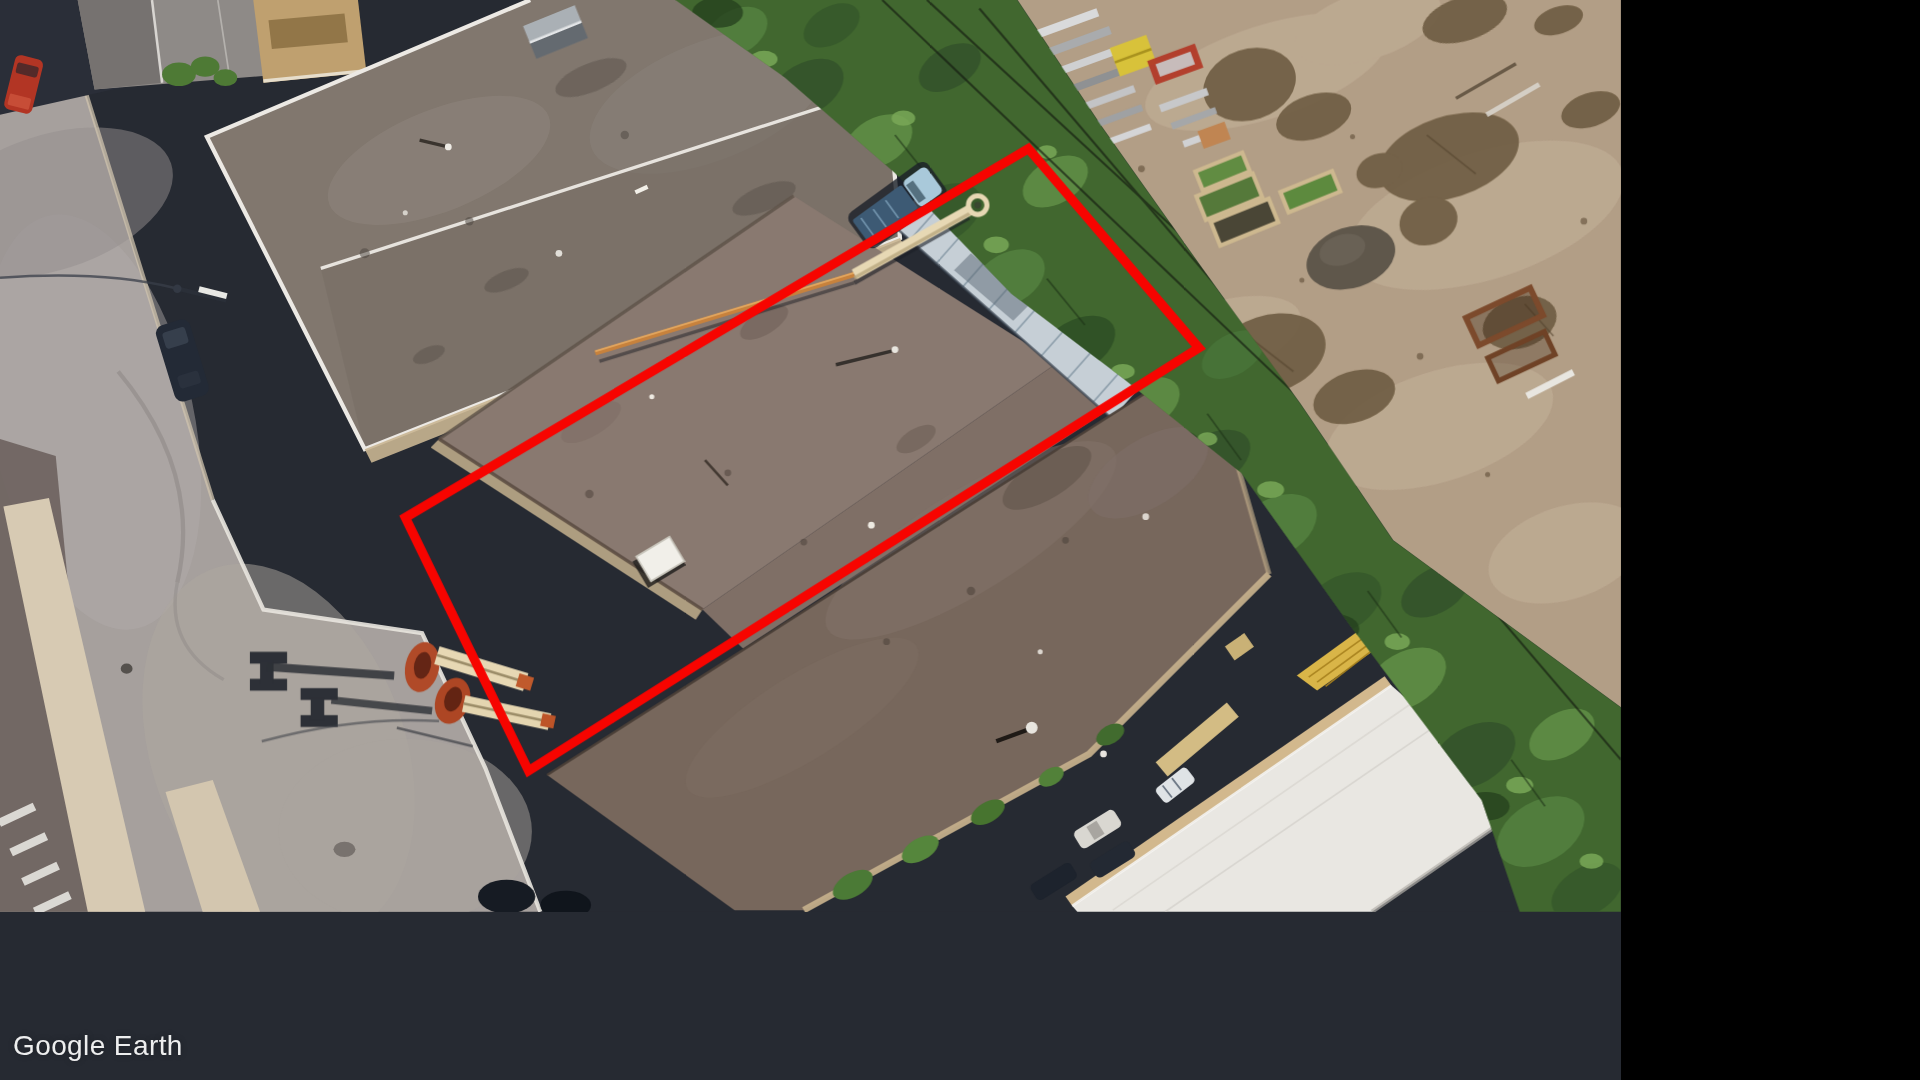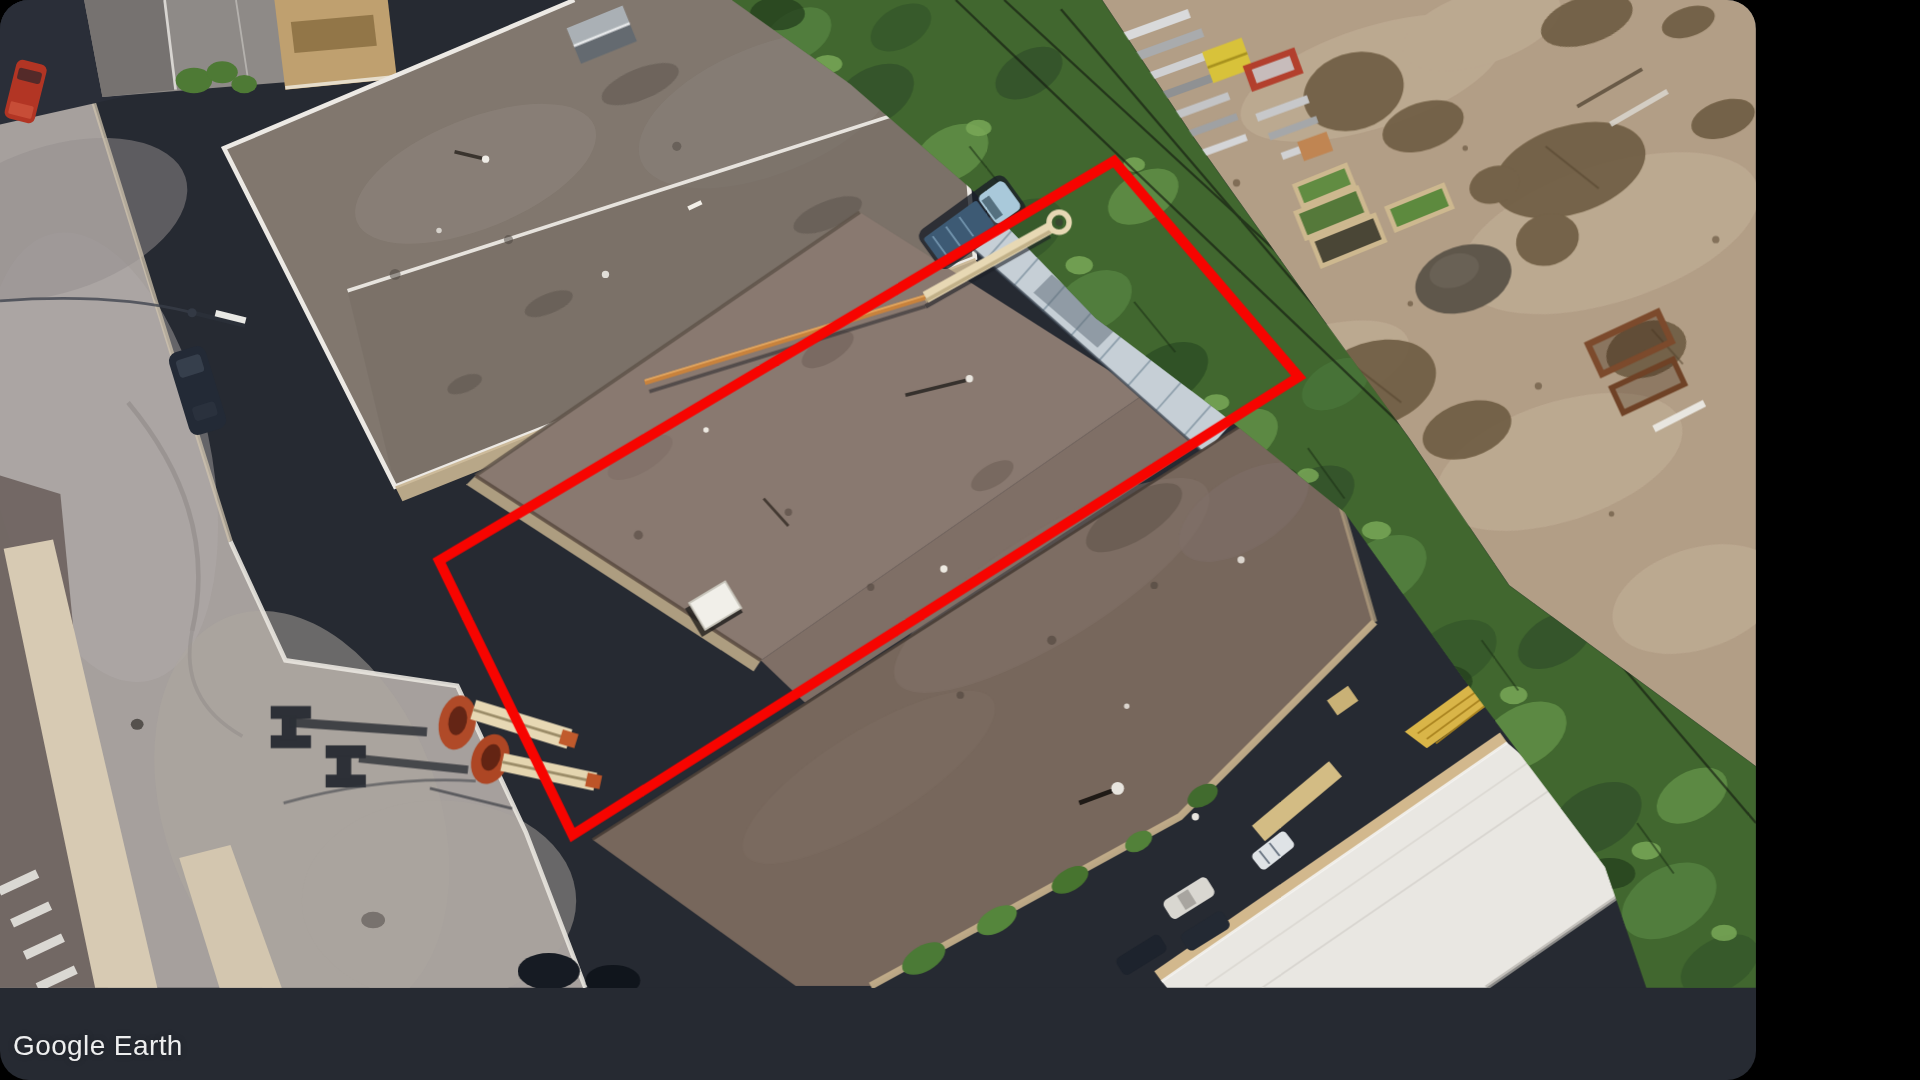--- a/index.html
+++ b/index.html
@@ -1,20 +1,19 @@
 <!DOCTYPE html>
 <html><head>
 <meta charset="utf-8">
 <style>
   html,body{margin:0;padding:0;background:#000;}
   #viewport{
-    position:relative;width:1756px;height:1080px;overflow:hidden;
+    position:relative;width:1621px;height:1080px;overflow:hidden;
     font-family:"Liberation Sans", sans-serif;
     background:#262a32;
-    border-radius:29px;
   }
   #scene{position:absolute;inset:0;display:block;}
   #watermark{
     position:absolute;left:13px;top:1030px;
     font-size:28px;font-weight:400;letter-spacing:0.4px;
     color:rgba(255,255,255,0.92);
     text-shadow:0 0 6px rgba(0,0,0,0.28);
     user-select:none;
   }
 </style>

